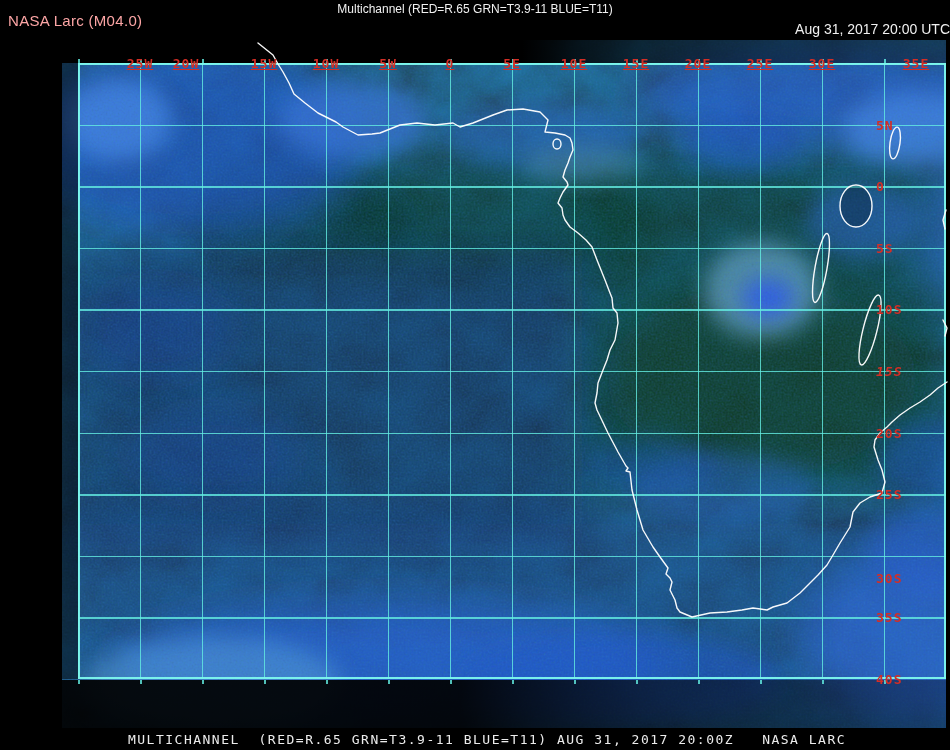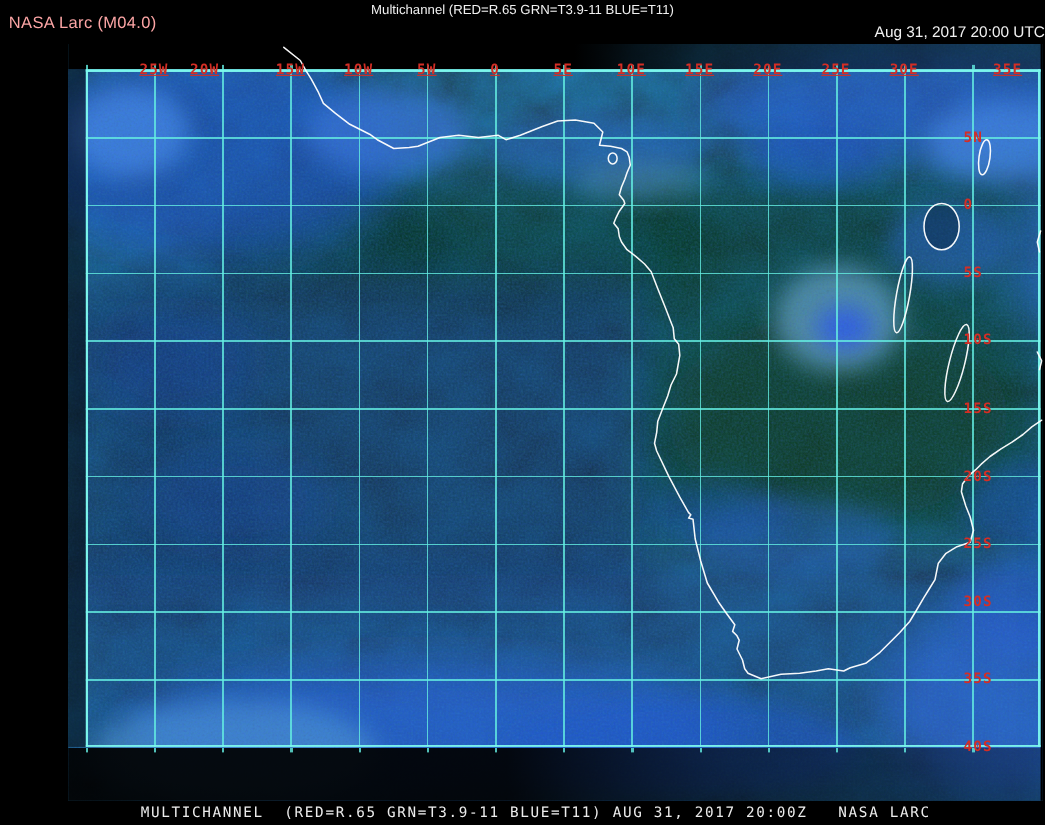--- a/index.html
+++ b/index.html
@@ -167,22 +167,22 @@
       <span class="lon-label" style="left: 636px;">20E</span>
       <span class="lon-label" style="left: 698px;">25E</span>
       <span class="lon-label" style="left: 760px;">30E</span>
       <span class="lon-label" style="left: 822px; margin-left: 32px;">35E</span>
     </div>
   <div class="lat-labels">
       <span class="lat-label" style="top: 77.6px;">5N</span>
       <span class="lat-label" style="top: 139.2px;">0</span>
       <span class="lat-label" style="top: 200.8px; text-align: center;">5S</span>
       <span class="lat-label" style="top: 262.4px;">10S</span>
-      <span class="lat-label" style="top: 324px;">15S</span>
+      <span class="lat-label" style="top: 324px; font-style: italic;">15S</span>
       <span class="lat-label" style="top: 385.6px; text-align: right;">20S</span>
       <span class="lat-label" style="top: 447.2px;">25S</span>
-      <span class="lat-label" style="top: 500px; text-align: right;">30S</span>
+      <span class="lat-label" style="top: 531px; text-align: right;">30S</span>
       <span class="lat-label" style="top: 570.4px; text-align: center;">35S</span>
       <span class="lat-label" style="top: 632px; text-align: right;">40S</span>
     </div>
 </div>
 
 <div class="caption">MULTICHANNEL  (RED=R.65 GRN=T3.9-11 BLUE=T11) AUG 31, 2017 20:00Z   NASA LARC</div>
 
 </body></html>

